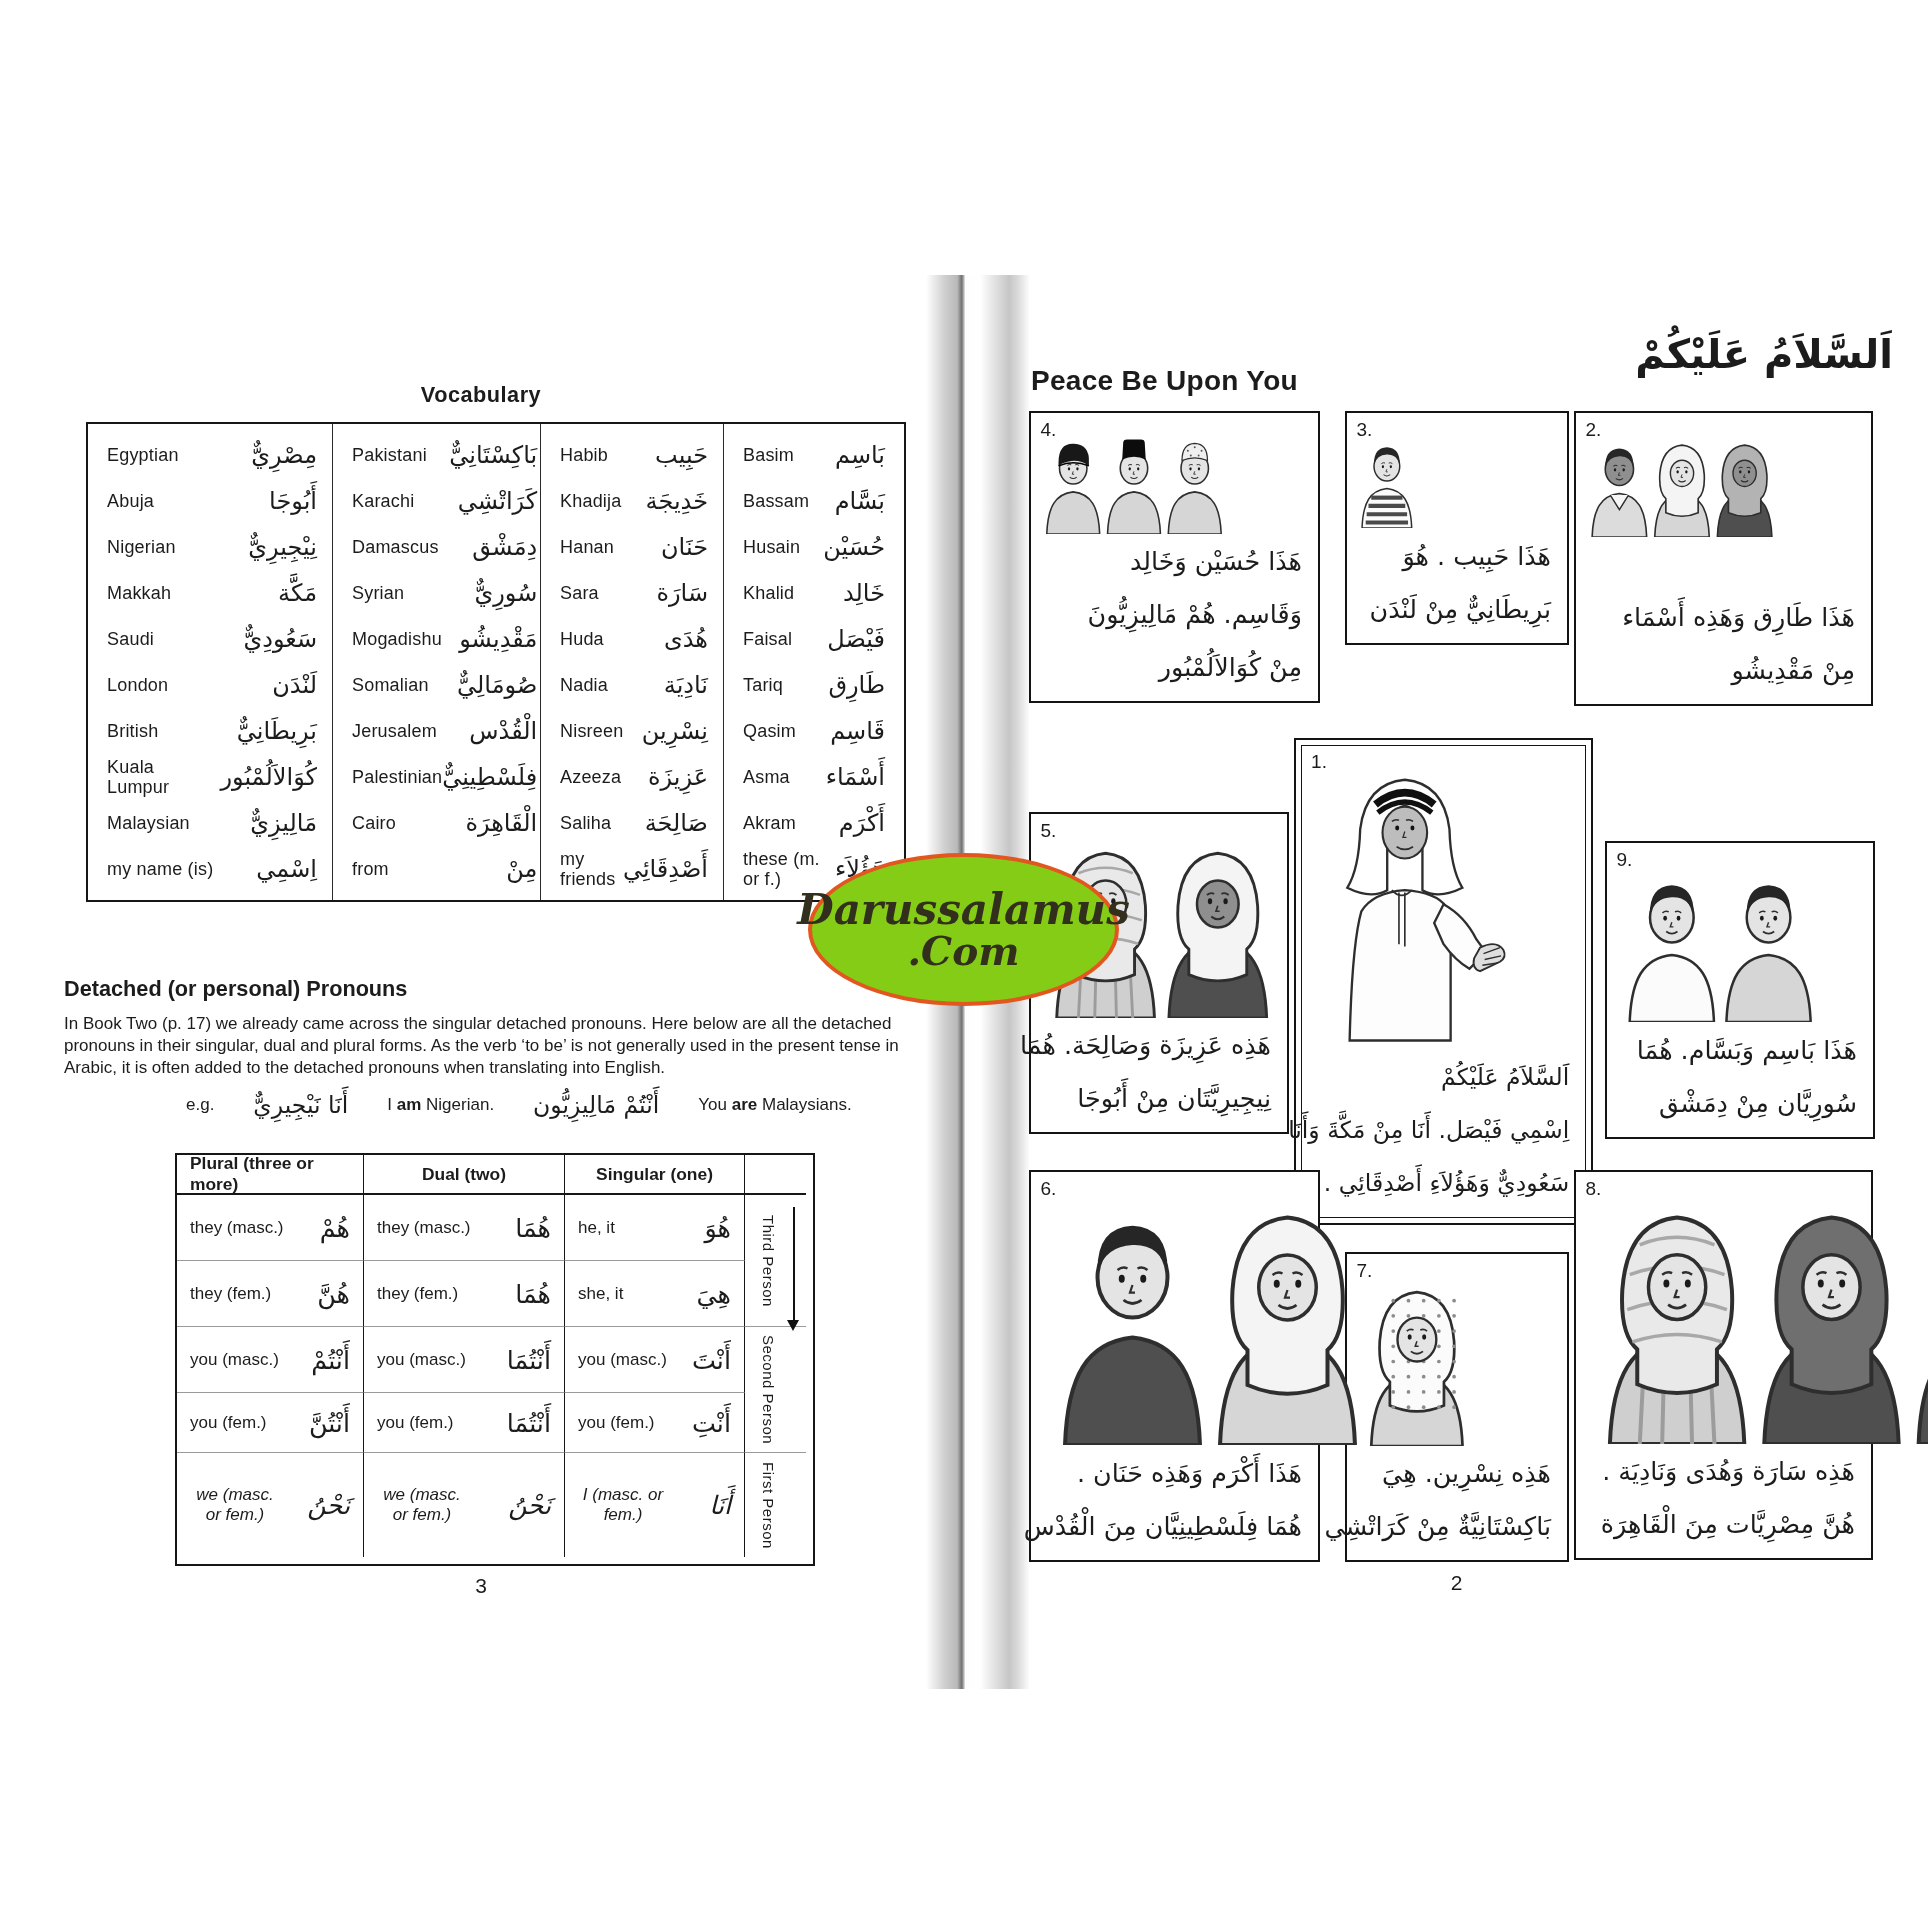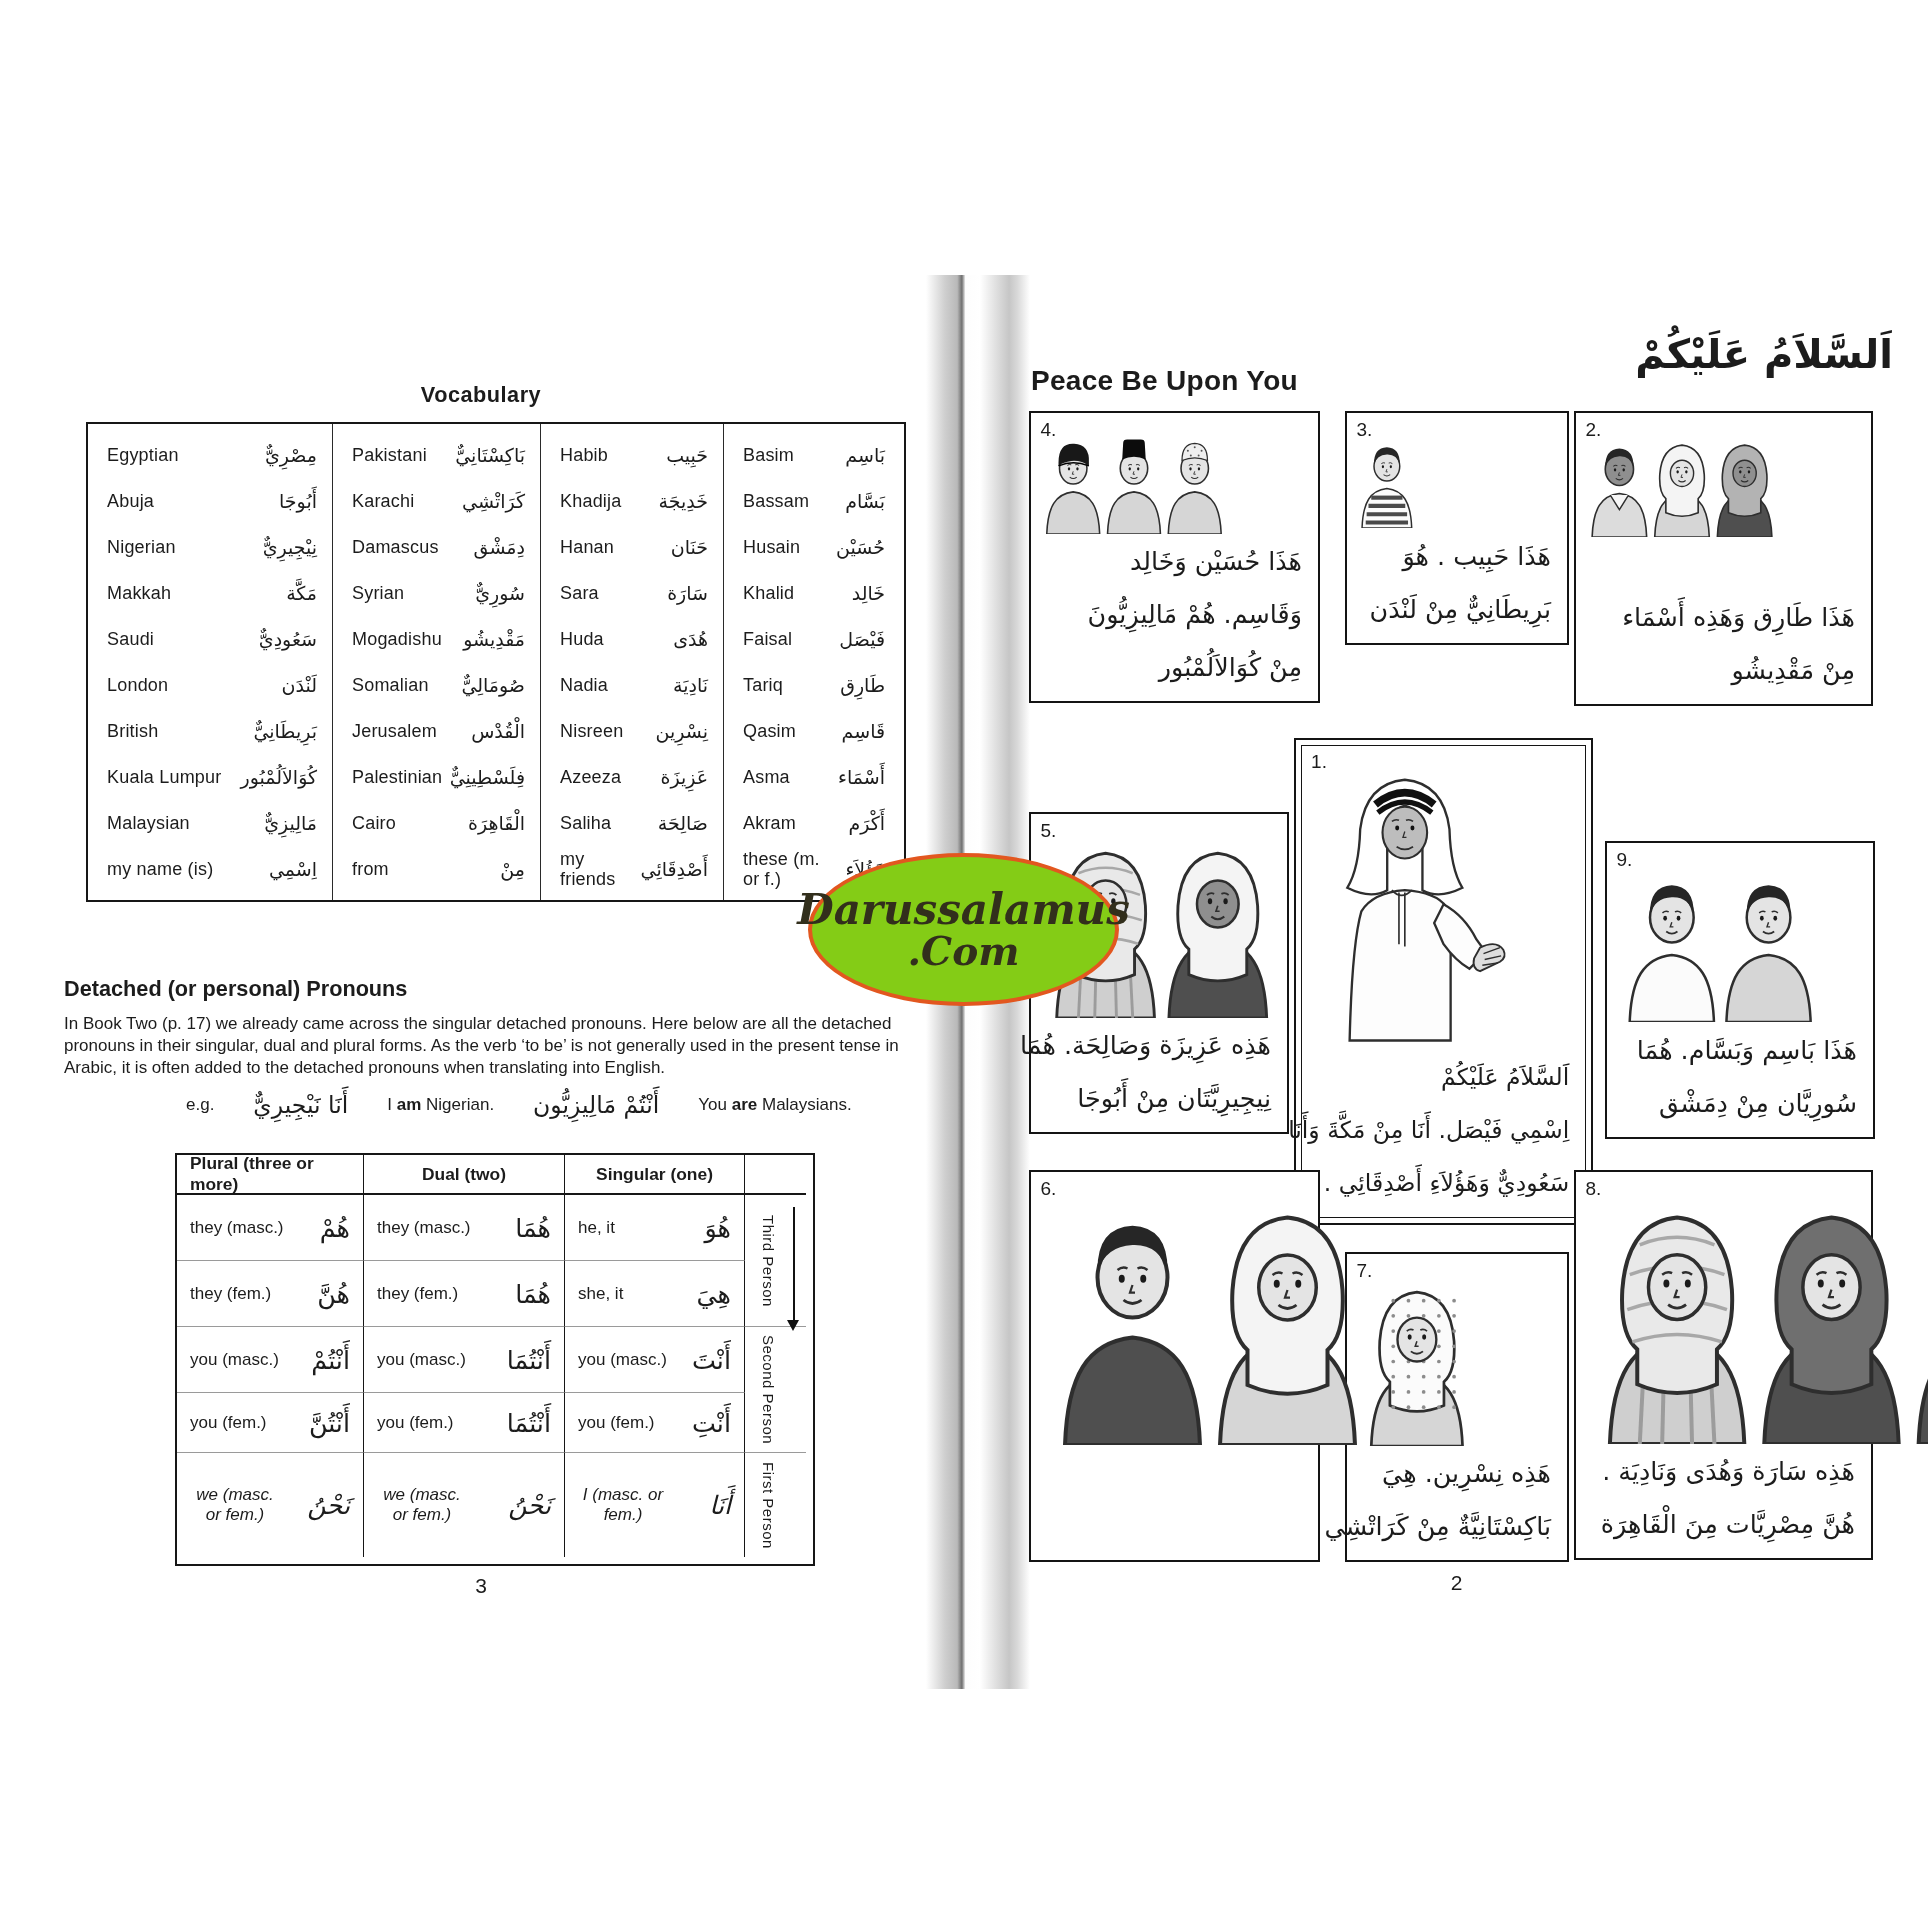--- a/index.html
+++ b/index.html
@@ -24,21 +24,21 @@
     font-size:21.7px;font-weight:bold;letter-spacing:0.5px;}
   #vocab-table{
     left:86px;top:422px;width:816px;height:476px;
     border:2.4px solid #161616;display:grid;
     grid-template-columns:245px 208px 183px 176px;
   }
   .vcol{display:grid;grid-template-rows:repeat(10,1fr);border-right:1.7px solid #2a2a2a;padding:7.5px 0;}
   .vcol:last-child{border-right:none;}
   .vrow{display:flex;align-items:center;justify-content:space-between;padding:0 15px 0 19px;}
   .ven{font-size:18px;letter-spacing:0.2px;line-height:20px;}
-  .var{font-size:19px;line-height:28px;}
+  .var{font-size:24px;line-height:28px;}
 
   #pron-heading{left:64px;top:976px;font-size:21.7px;font-weight:bold;}
   #pron-intro{left:64px;top:1013px;width:863px;font-size:17px;line-height:22px;}
   #eg-row{left:186px;top:1083px;height:43px;display:flex;align-items:center;gap:39px;}
   #eg-row .eng{font-size:17px;}
   #eg-row .ar{font-size:23.5px;}
 
   #pron-table{
     left:175px;top:1153px;width:636px;height:409px;
     border:2.4px solid #161616;display:grid;
@@ -579,20 +579,24 @@
             <path d="M35,9 Q15,11 13,38 Q12,56 19,62 L19,76 Q35,83 51,76 L51,62 Q58,56 57,38 Q55,11 35,9 Z" fill="#f4f4f4" stroke="#2e2e2e" stroke-width="1.6"></path>
             <ellipse cx="35" cy="37" rx="11.5" ry="13" fill="#e4e4e4" stroke="#2e2e2e" stroke-width="1.4"></ellipse>
             <ellipse cx="30.7" cy="35.5" rx="1.2" ry="1.6" fill="#1b1b1b"></ellipse>
   <ellipse cx="39.3" cy="35.5" rx="1.2" ry="1.6" fill="#1b1b1b"></ellipse>
   <path d="M29,32 q2,-1.6 4,-.6 M37,31.4 q2,-1 4,.6" fill="none" stroke="#2e2e2e" stroke-width="1"></path>
   <path d="M35,38 l-1,3 l2,0" fill="none" stroke="#2e2e2e" stroke-width=".9"></path>
   <path d="M31.4,44 q3.6,2.8 7.2,0" fill="none" stroke="#2e2e2e" stroke-width="1.1"></path>
           </g>
         </g>
       </svg>
+      <div class="caption">
+        <div class="cline ar">هَذَا أَكْرَم وَهَذِه حَنَان .</div>
+        <div class="cline ar">هُمَا فِلَسْطِينِيَّان مِنَ الْقُدْس</div>
+      </div>
     </div>
     <div class="panel panel-7">
       <span class="pnum">7.</span>
       <svg class="figs" viewBox="0 0 70 100" preserveAspectRatio="xMidYMax meet" style="height: 169px;">
         <g transform="translate(4,0)">
           <g transform="translate(0,0)">
             <path d="M8,100 C9,72 17,59 35,57 C53,59 61,72 62,100 Z" fill="#d6d6d6" stroke="#2e2e2e" stroke-width="1.6"></path>
             <path d="M35,9 Q15,11 13,38 Q12,56 19,62 L19,76 Q35,83 51,76 L51,62 Q58,56 57,38 Q55,11 35,9 Z" fill="#fbfbfb" stroke="#2e2e2e" stroke-width="1.6"></path>
             <circle cx="21" cy="14" r="1.1" fill="#8c8c8c"></circle>
             <circle cx="30" cy="14" r="1.1" fill="#8c8c8c"></circle>

